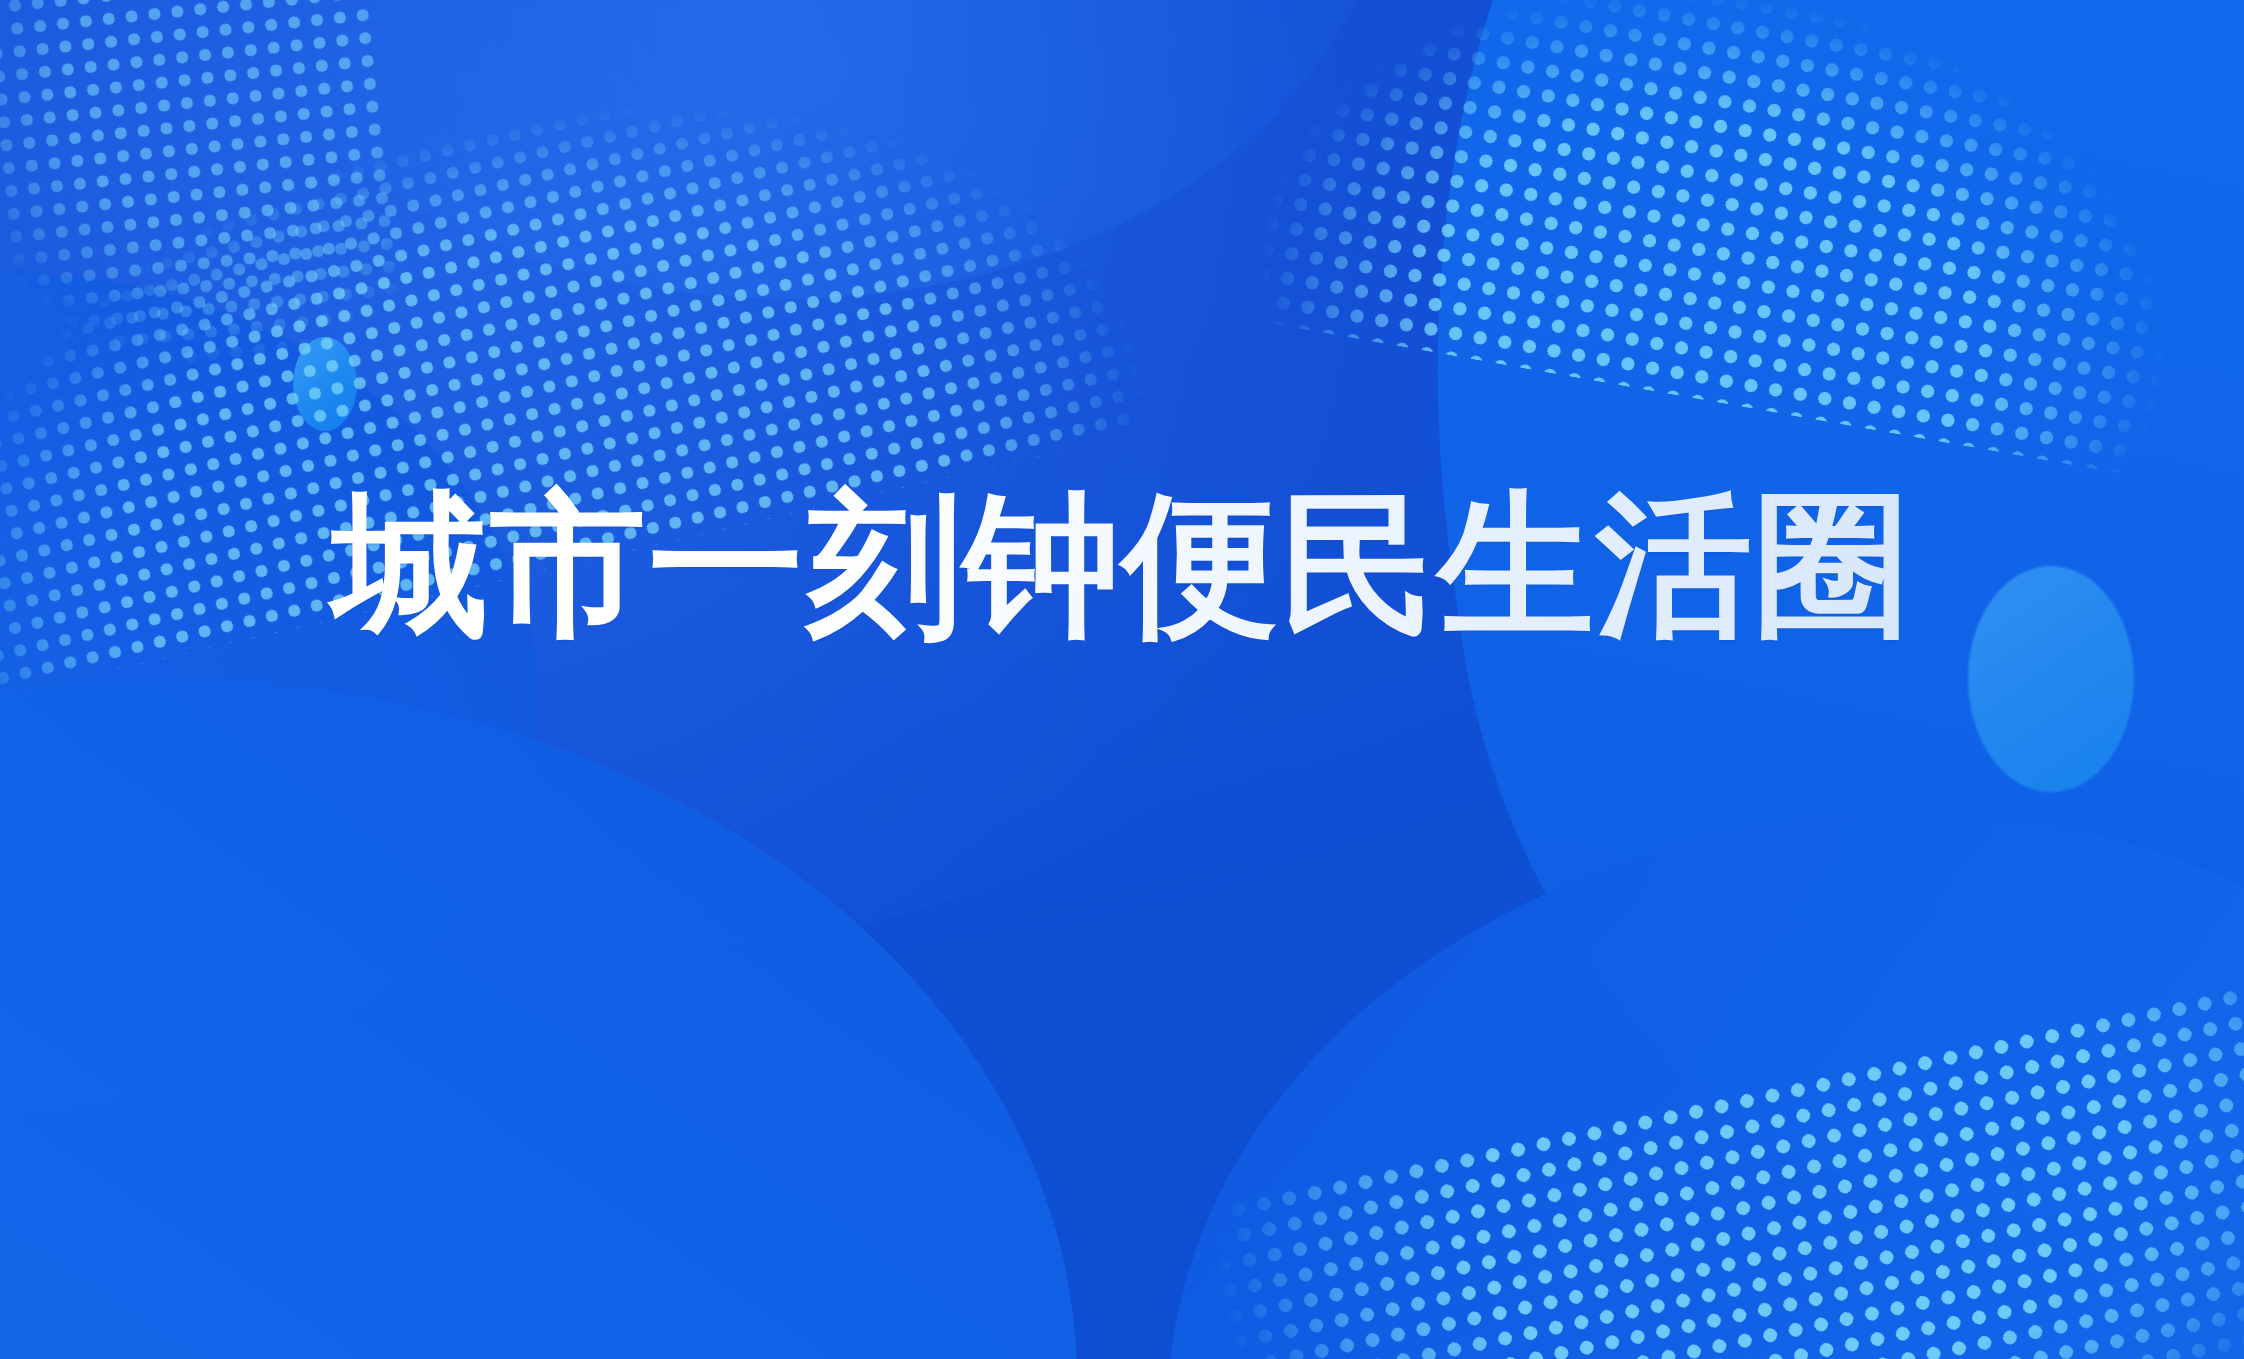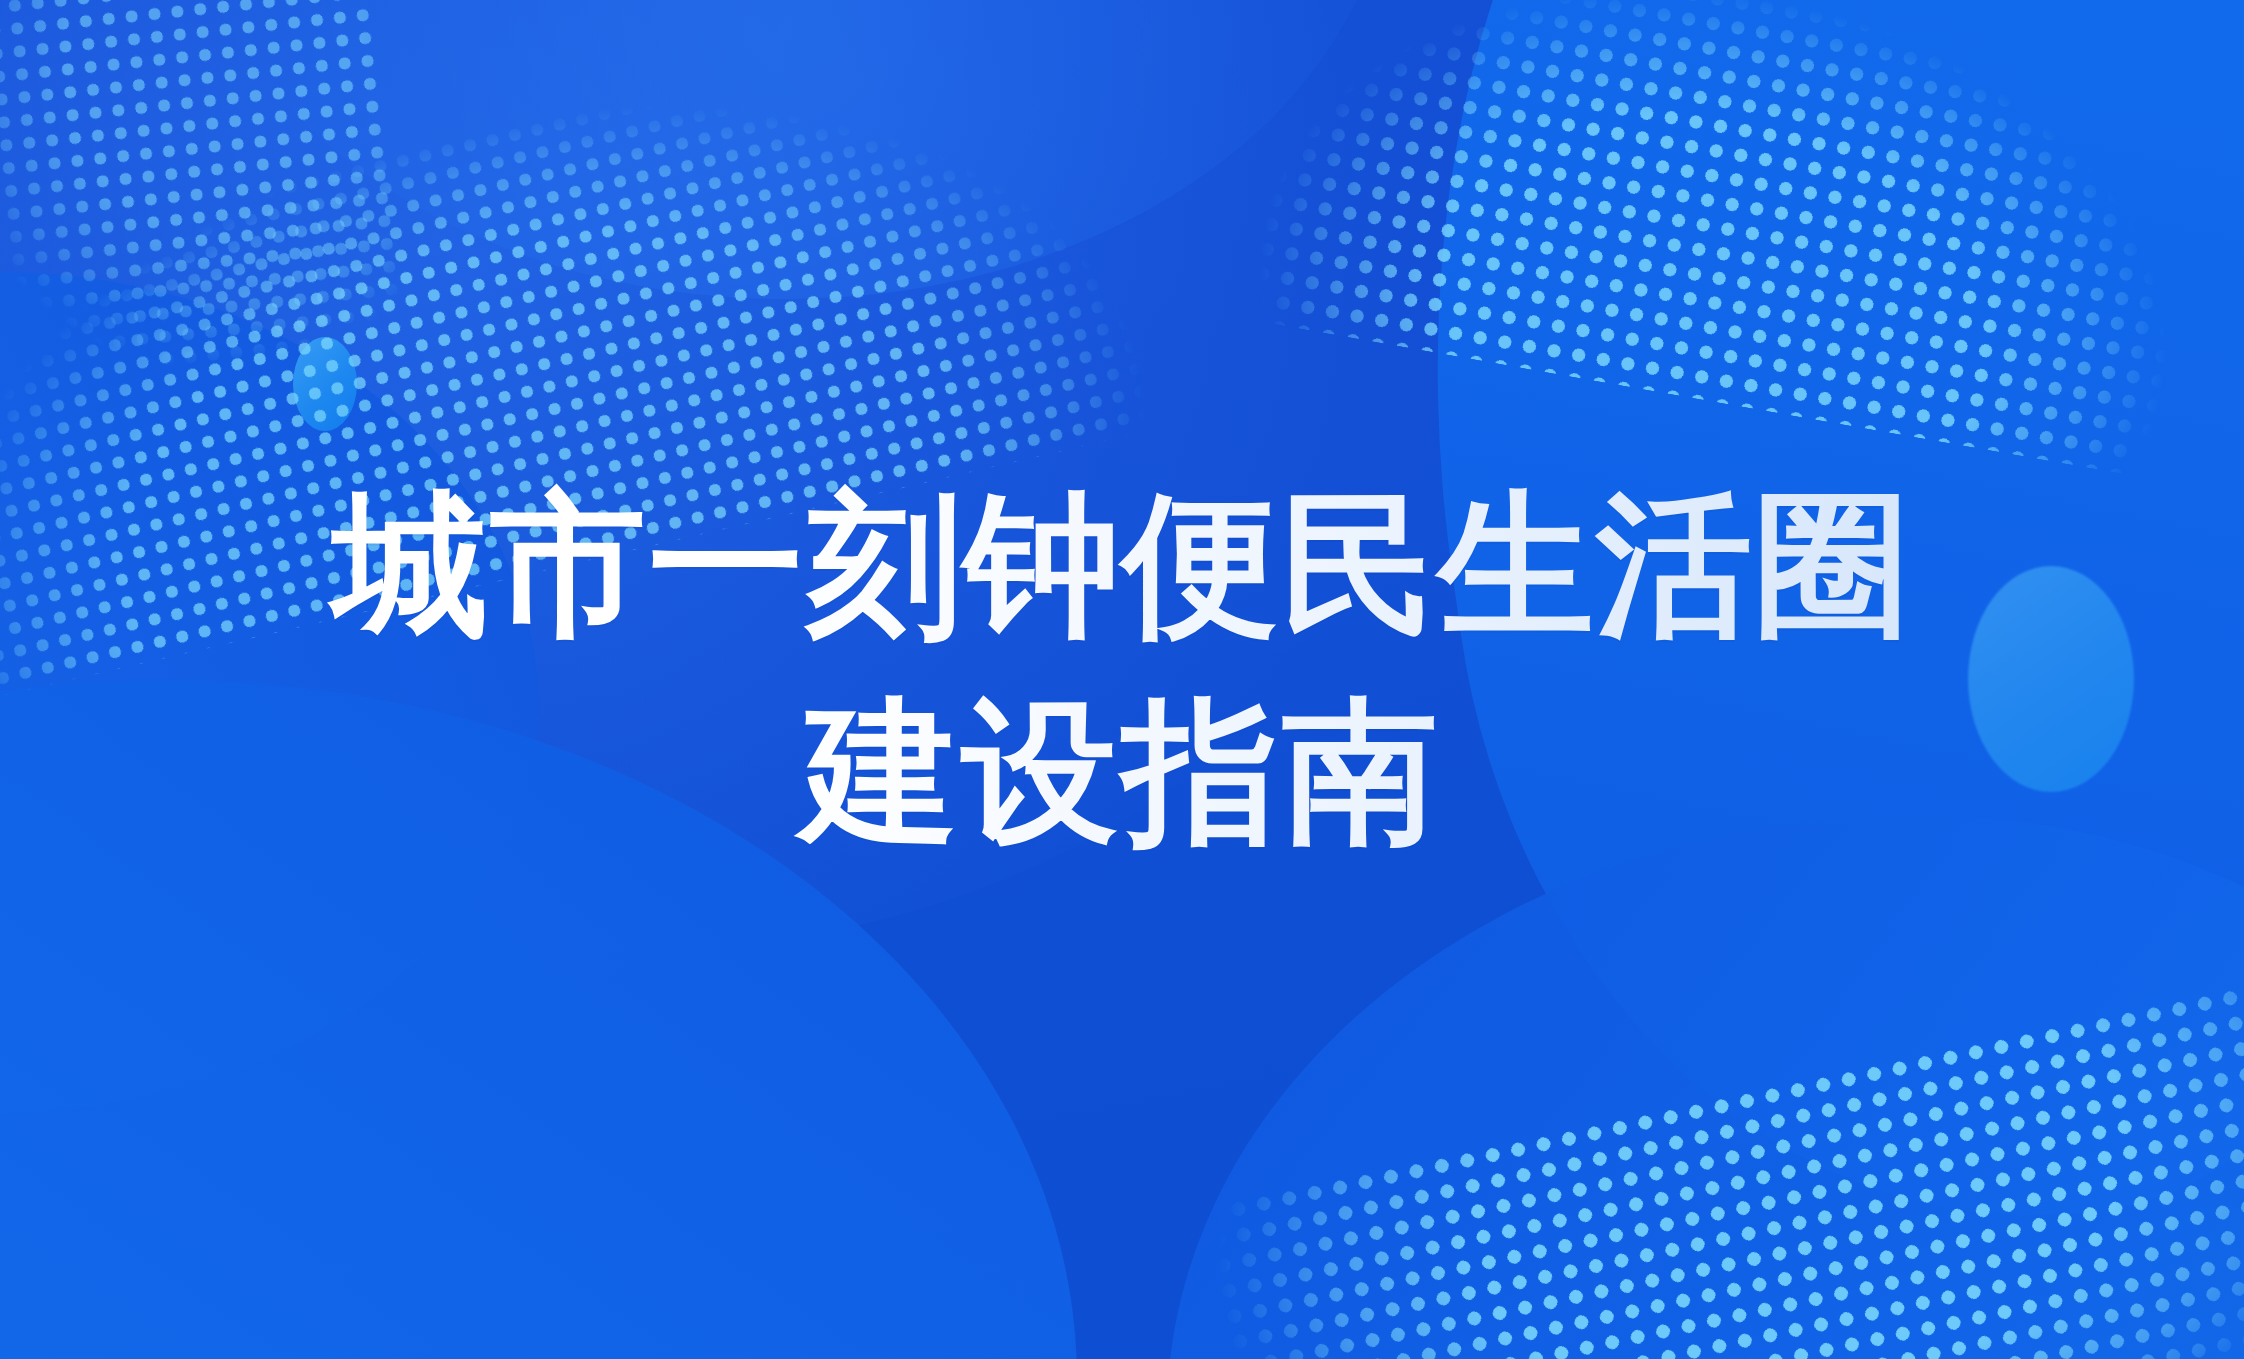--- a/index.html
+++ b/index.html
@@ -210,16 +210,15 @@
   </div>
   <div class="dots dots-tr">
     <div class="dotlayer"></div>
   </div>
   <div class="dots dots-br">
     <div class="dotlayer"></div>
   </div>
 
   <div class="title-wrap">
     <span class="title-line title-line-1">城市一刻钟便民生活圈</span>
-    <span class="title-line title-line-2">建设指南</span>
   </div>
 
 </div>
 
 </body></html>

